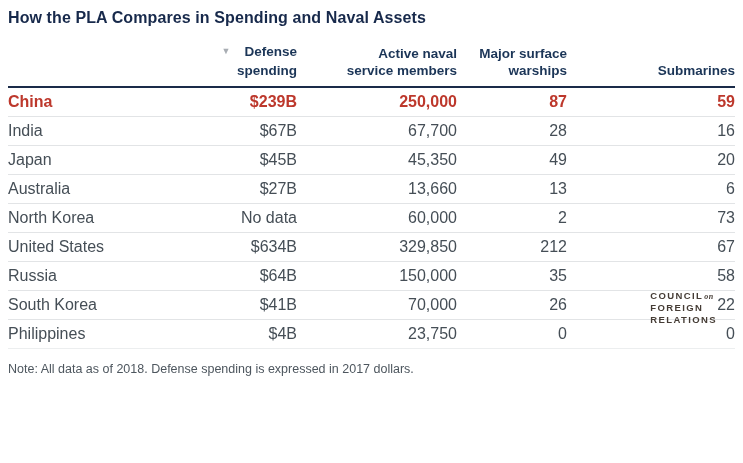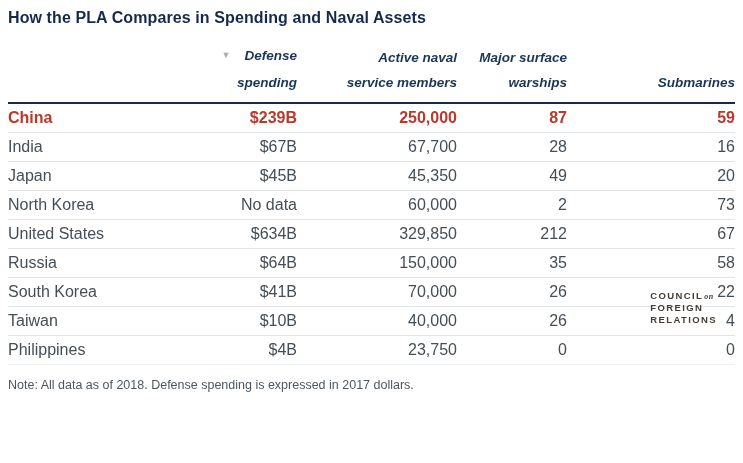--- a/index.html
+++ b/index.html
@@ -36,23 +36,22 @@
     width:727px;
     margin-top:16px;
   }
   thead th{
     font-size:13.5px;
     font-weight:bold;
     color:var(--header-navy);
     text-align:right;
     vertical-align:bottom;
     padding:0 0 7px 0;
-    line-height:25px;
+    line-height:17px;
     border-bottom:2px solid var(--rule);
-    font-style:italic;
   }
   thead th.first{text-align:left;}
   .h-line{white-space:nowrap;}
   .sort-tri{
     color:var(--tri);
     font-size:9px;
     display:inline-block;
     margin-right:14px;
     transform:translateY(-2px);
     cursor:pointer;
@@ -156,20 +155,27 @@
           <td class="num">16</td>
         </tr>
         <tr>
           <td>Japan</td>
           <td class="num">$45B</td>
           <td class="num">45,350</td>
           <td class="num">49</td>
           <td class="num">20</td>
         </tr>
         <tr>
+          <td>Australia</td>
+          <td class="num">$27B</td>
+          <td class="num">13,660</td>
+          <td class="num">13</td>
+          <td class="num">6</td>
+        </tr>
+        <tr>
           <td>North Korea</td>
           <td class="num">No data</td>
           <td class="num">60,000</td>
           <td class="num">2</td>
           <td class="num">73</td>
         </tr>
         <tr>
           <td>United States</td>
           <td class="num">$634B</td>
           <td class="num">329,850</td>
@@ -182,27 +188,20 @@
           <td class="num">150,000</td>
           <td class="num">35</td>
           <td class="num">58</td>
         </tr>
         <tr>
           <td>South Korea</td>
           <td class="num">$41B</td>
           <td class="num">70,000</td>
           <td class="num">26</td>
           <td class="num">22</td>
-        </tr>
-        <tr>
-          <td>Taiwan</td>
-          <td class="num">$10B</td>
-          <td class="num">40,000</td>
-          <td class="num">26</td>
-          <td class="num">4</td>
         </tr>
         <tr>
           <td>Philippines</td>
           <td class="num">$4B</td>
           <td class="num">23,750</td>
           <td class="num">0</td>
           <td class="num">0</td>
         </tr>
       </tbody>
   </table>

